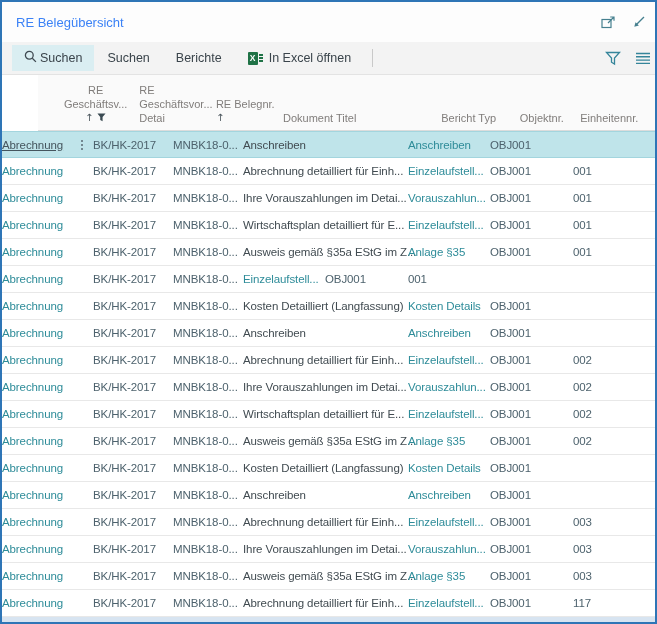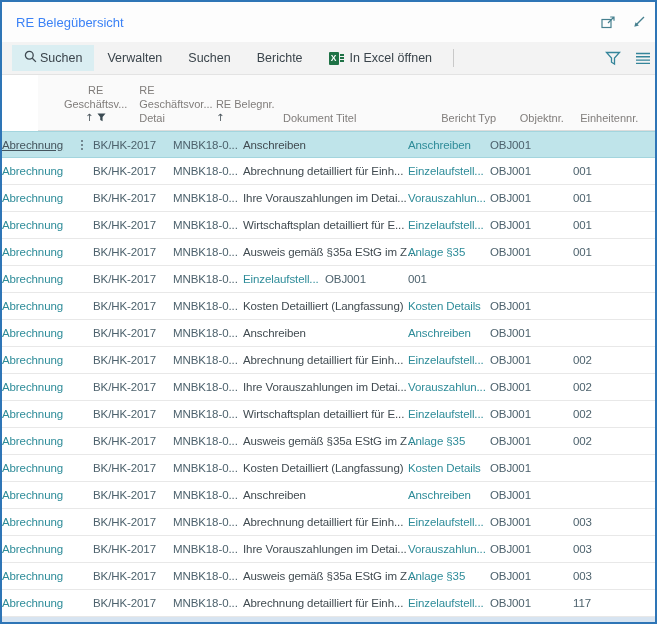--- a/index.html
+++ b/index.html
@@ -80,21 +80,20 @@
   <div class="toolbar">
     <div class="chip">
       <span>
         <svg width="13" height="13" viewBox="0 0 13 13">
             <circle cx="5.3" cy="5.3" r="3.9" fill="none" stroke="#3f4a52" stroke-width="1.3"></circle>
             <path d="M8.3 8.3l3.6 3.6" stroke="#3f4a52" stroke-width="1.3"></path>
           </svg>
       </span>
       <span>Suchen</span>
     </div>
-    <div class="titem">Verwalten</div>
     <div class="titem">Suchen</div>
     <div class="titem">Berichte</div>
     <div class="titem excel">
       <span class="xl">
         <span class="xl-box">X</span>
         <span class="xl-lines">
             <i></i>
             <i></i>
             <i></i>
           </span>

